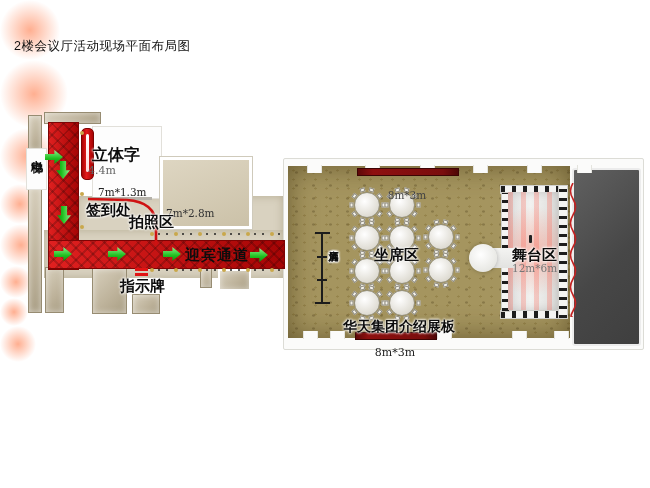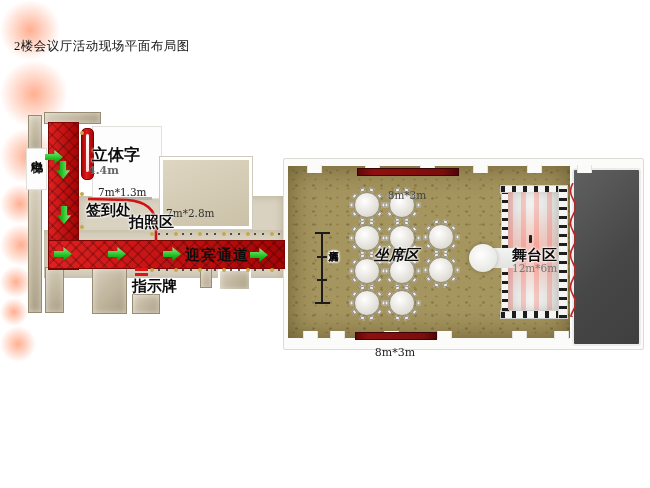--- a/index.html
+++ b/index.html
@@ -1,20 +1,20 @@
 <!DOCTYPE html>
 <html><head>
 <meta charset="utf-8">
 <style>
   html,body{margin:0;padding:0;background:#ffffff;}
   #canvas{position:relative;width:650px;height:488px;background:#ffffff;overflow:hidden;
           font-family:"DejaVu Sans",sans-serif;}
   .abs{position:absolute;}
   
-  .title{font-family:Liberation Serif, serif;font-size:12.5px;color:#111;
+  .title{font-family:Liberation Sans, sans-serif;font-size:12.5px;color:#111;
          letter-spacing:0.5px;z-index:50;}
   .lbl{font-weight:700;color:#0d0d0d;z-index:40;white-space:nowrap;
        text-shadow:0 0 3px #fff,0 0 3px #fff,0 0 2px #fff;}
   .dim{font-family:"DejaVu Serif","Liberation Serif",serif;z-index:40;white-space:nowrap;}
   .vtext{writing-mode:vertical-rl;text-orientation:upright;letter-spacing:1px;}
   
   .wallseg{background:linear-gradient(135deg,#d7cfbc,#bdb29a 60%,#a89d83);
            border:1px solid #978c72;box-shadow:inset 0 0 6px rgba(255,255,255,.55);z-index:4;}
   .room-white{background:#fdfdfd;border:1px solid #e2e0da;z-index:6;}
   .room-beige{background:linear-gradient(160deg,#ded6c2,#cbc1a8);border:3px solid #fff;
@@ -100,63 +100,64 @@
   <div class="abs carpet" style="left:48px;top:122px;width:29px;height:146px;"></div>
   <div class="abs carpet" style="left:48px;top:240px;width:235px;height:27px;"></div>
 
   <svg class="abs" style="left:85px;top:195px;" width="80" height="52">
     <path d="M3,4 L42,5 Q70,7 71,29 L71,50" fill="none" stroke="#cf1212" stroke-width="2.6"></path>
   </svg>
 
   <div class="abs sign3d" style="left:81px;top:128px;width:11px;height:50px;"></div>
 
   <div class="abs lbl" style="left:92px;top:145px;font-size:16px;">立体字</div>
-  <div class="abs dim" style="left:88px;top:164px;font-size:11px;color:#666;font-weight:bold;">4.4m</div>
+  <div class="abs dim" style="left:88px;top:164px;font-size:11px;color:#666;">4.4m</div>
   <div class="abs dim" style="left:98px;top:186px;font-size:10.5px;color:#222;">7m*1.3m</div>
   <div class="abs lbl" style="left:86px;top:201px;font-size:15px;">签到处</div>
   <div class="abs dim" style="left:166px;top:207px;font-size:10.5px;color:#333;">7m*2.8m</div>
   <div class="abs lbl" style="left:129px;top:213px;font-size:15px;">拍照区</div>
   <div class="abs lbl" style="left:185px;top:246px;font-size:15px;letter-spacing:1px;z-index:28;text-shadow:none;">迎宾通道</div>
   <div class="abs eq" style="left:135px;top:268px;width:13px;height:3px;"></div>
   <div class="abs eq" style="left:135px;top:273px;width:13px;height:3px;"></div>
-  <div class="abs lbl" style="left:132px;top:277px;font-size:15px;">指示牌</div>
+  <div class="abs lbl" style="left:120px;top:277px;font-size:15px;">指示牌</div>
 
   <div class="abs hallwall" style="left:283px;top:158px;width:359px;height:190px;"></div>
   <div class="abs hallfloor" style="left:288px;top:166px;width:282px;height:172px;"></div>
   <div class="abs backstage" style="left:572px;top:168px;width:65px;height:174px;"></div>
 
   <svg class="abs" style="left:566px;top:183px;" width="14" height="134">
     <path d="M7,0 q-5,8 0,16 q5,8 0,16 q-5,8 0,16 q5,8 0,16 q-5,8 0,16 q5,8 0,16 q-5,8 0,16 q5,8 0,16 q-4,7 0,6" fill="none" stroke="#c42222" stroke-width="1.6"></path>
   </svg>
 
   <div class="abs redbar" style="left:357px;top:168px;width:100px;height:6px;"></div>
   <div class="abs dim" style="left:357px;top:189px;width:100px;text-align:center;font-size:10.5px;color:#444;">8m*3m</div>
 
   <div class="abs screenline" style="left:321px;top:233px;width:2px;height:70px;"></div>
   <div class="abs screenline" style="left:315px;top:232px;width:15px;height:2px;"></div>
   <div class="abs screenline" style="left:317px;top:256px;width:10px;height:2px;"></div>
   <div class="abs screenline" style="left:317px;top:279px;width:10px;height:2px;"></div>
   <div class="abs screenline" style="left:315px;top:302px;width:15px;height:2px;"></div>
   <div class="abs lbl vtext" style="left:326px;top:243px;font-size:10px;height:52px;letter-spacing:0;">酒店屏风</div>
 
-  <div class="abs lbl" style="left:374px;top:246px;font-size:15px;z-index:41;font-style:italic;">坐席区</div>
+  <div class="abs lbl" style="left:374px;top:246px;font-size:15px;z-index:41;">坐席区</div>
 
   <div class="abs truss-h" style="left:500px;top:185px;width:66px;height:7px;"></div>
   <div class="abs truss-h" style="left:500px;top:310px;width:66px;height:7px;"></div>
   <div class="abs truss-v" style="left:501px;top:192px;width:7px;height:118px;"></div>
   <div class="abs truss-v" style="left:558px;top:185px;width:8px;height:132px;"></div>
   <div class="abs platform" style="left:508px;top:192px;width:50px;height:118px;">
       <div class="pglow"></div>
     </div>
   <div class="abs runway" style="left:493px;top:248px;width:22px;height:20px;"></div>
   <div class="abs circleStage" style="left:469px;top:244px;width:28px;height:28px;"></div>
   <div class="abs micmark" style="left:529px;top:235px;width:3px;height:8px;"></div>
   <div class="abs lbl" style="left:512px;top:246px;font-size:15px;z-index:41;">舞台区</div>
   <div class="abs dim" style="left:512px;top:262px;font-size:10.5px;color:#777;z-index:41;">12m*6m</div>
 
+  <div class="abs lbl" style="left:343px;top:318px;width:104px;text-align:center;font-size:14px;">华天集团介绍展板</div>
   <div class="abs redbar" style="left:355px;top:332px;width:80px;height:6px;"></div>
   <div class="abs dim" style="left:350px;top:346px;width:90px;text-align:center;font-size:11px;color:#222;">8m*3m</div>
 
 <div class="garrow" style="left: 45px; top: 150px;"></div>
     <div class="garrow down" style="left: 54px; top: 163px;"></div>
     <div class="garrow down" style="left: 55px; top: 208px;"></div>
     <div class="garrow" style="left: 54px; top: 247px;"></div>
     <div class="garrow" style="left: 108px; top: 247px;"></div>
     <div class="garrow" style="left: 163px; top: 247px;"></div>
     <div class="garrow" style="left: 250px; top: 248px;"></div>

